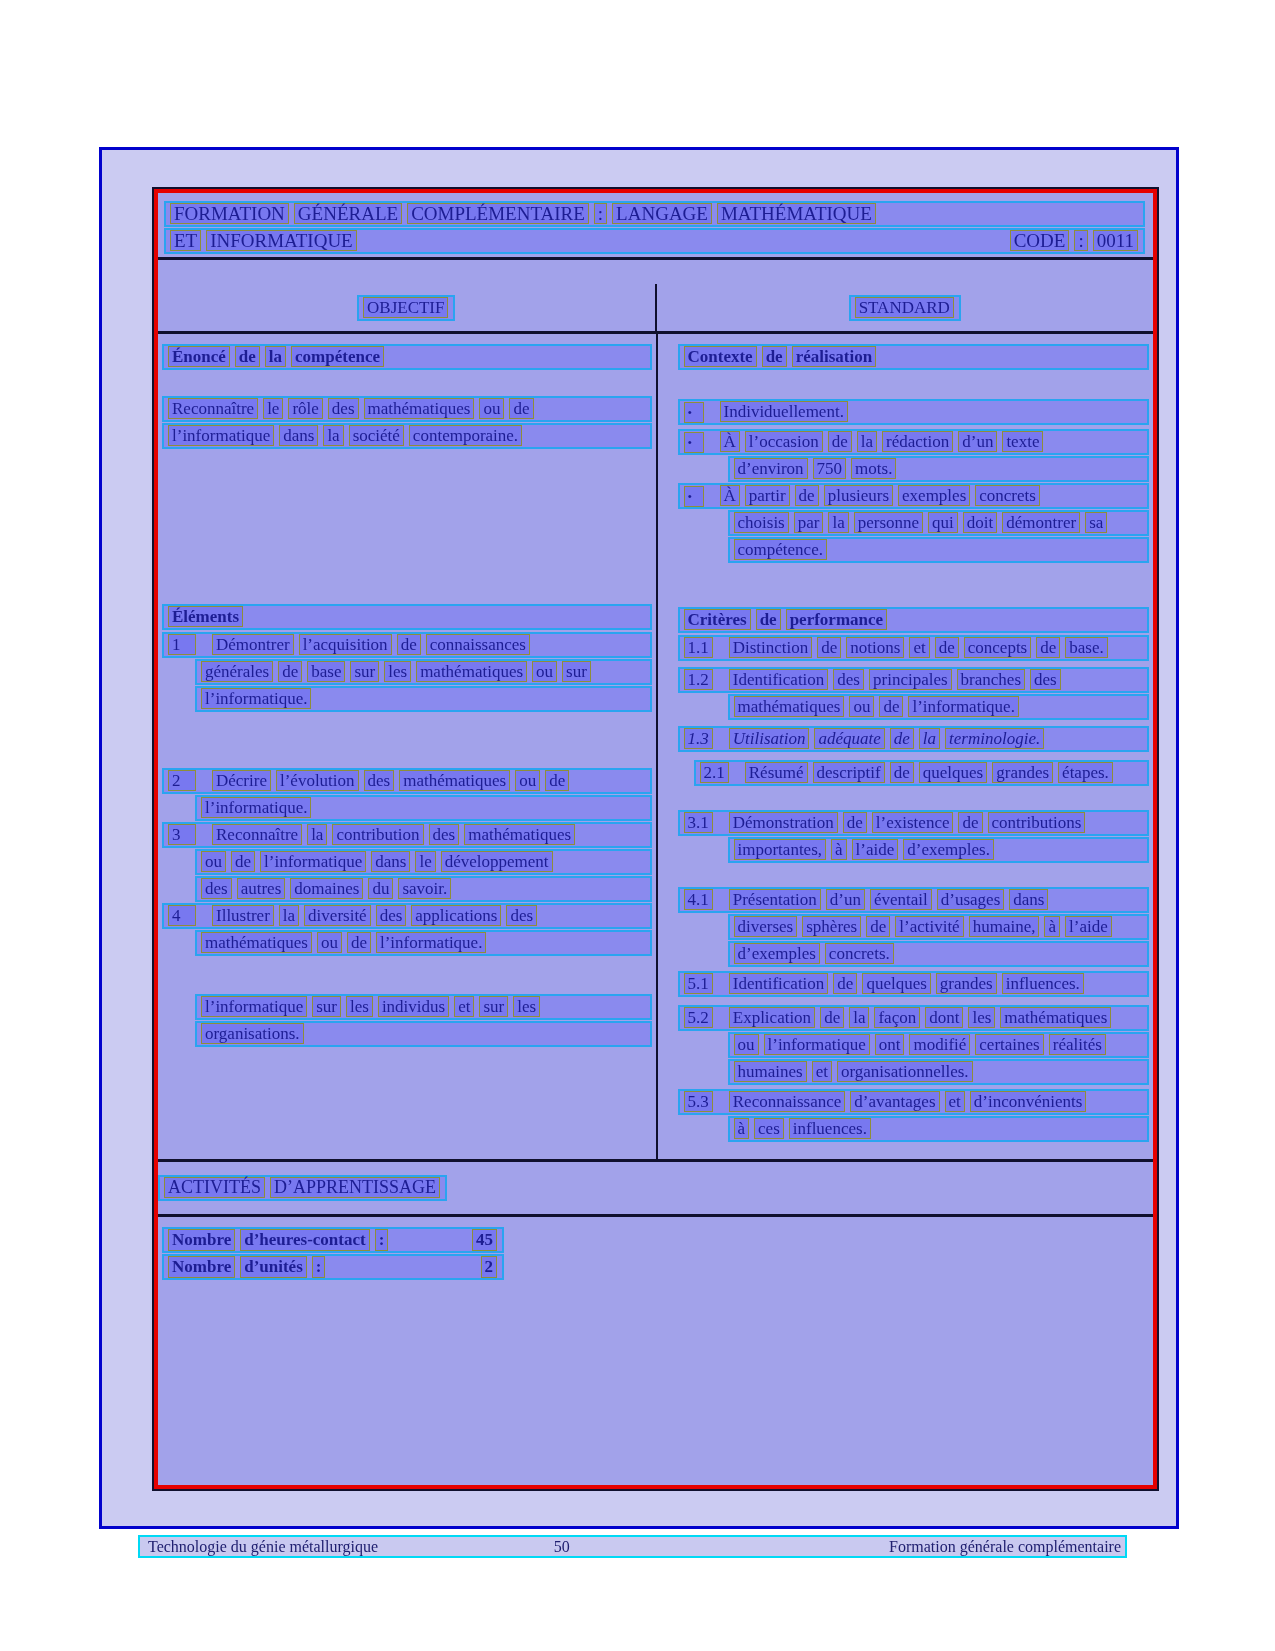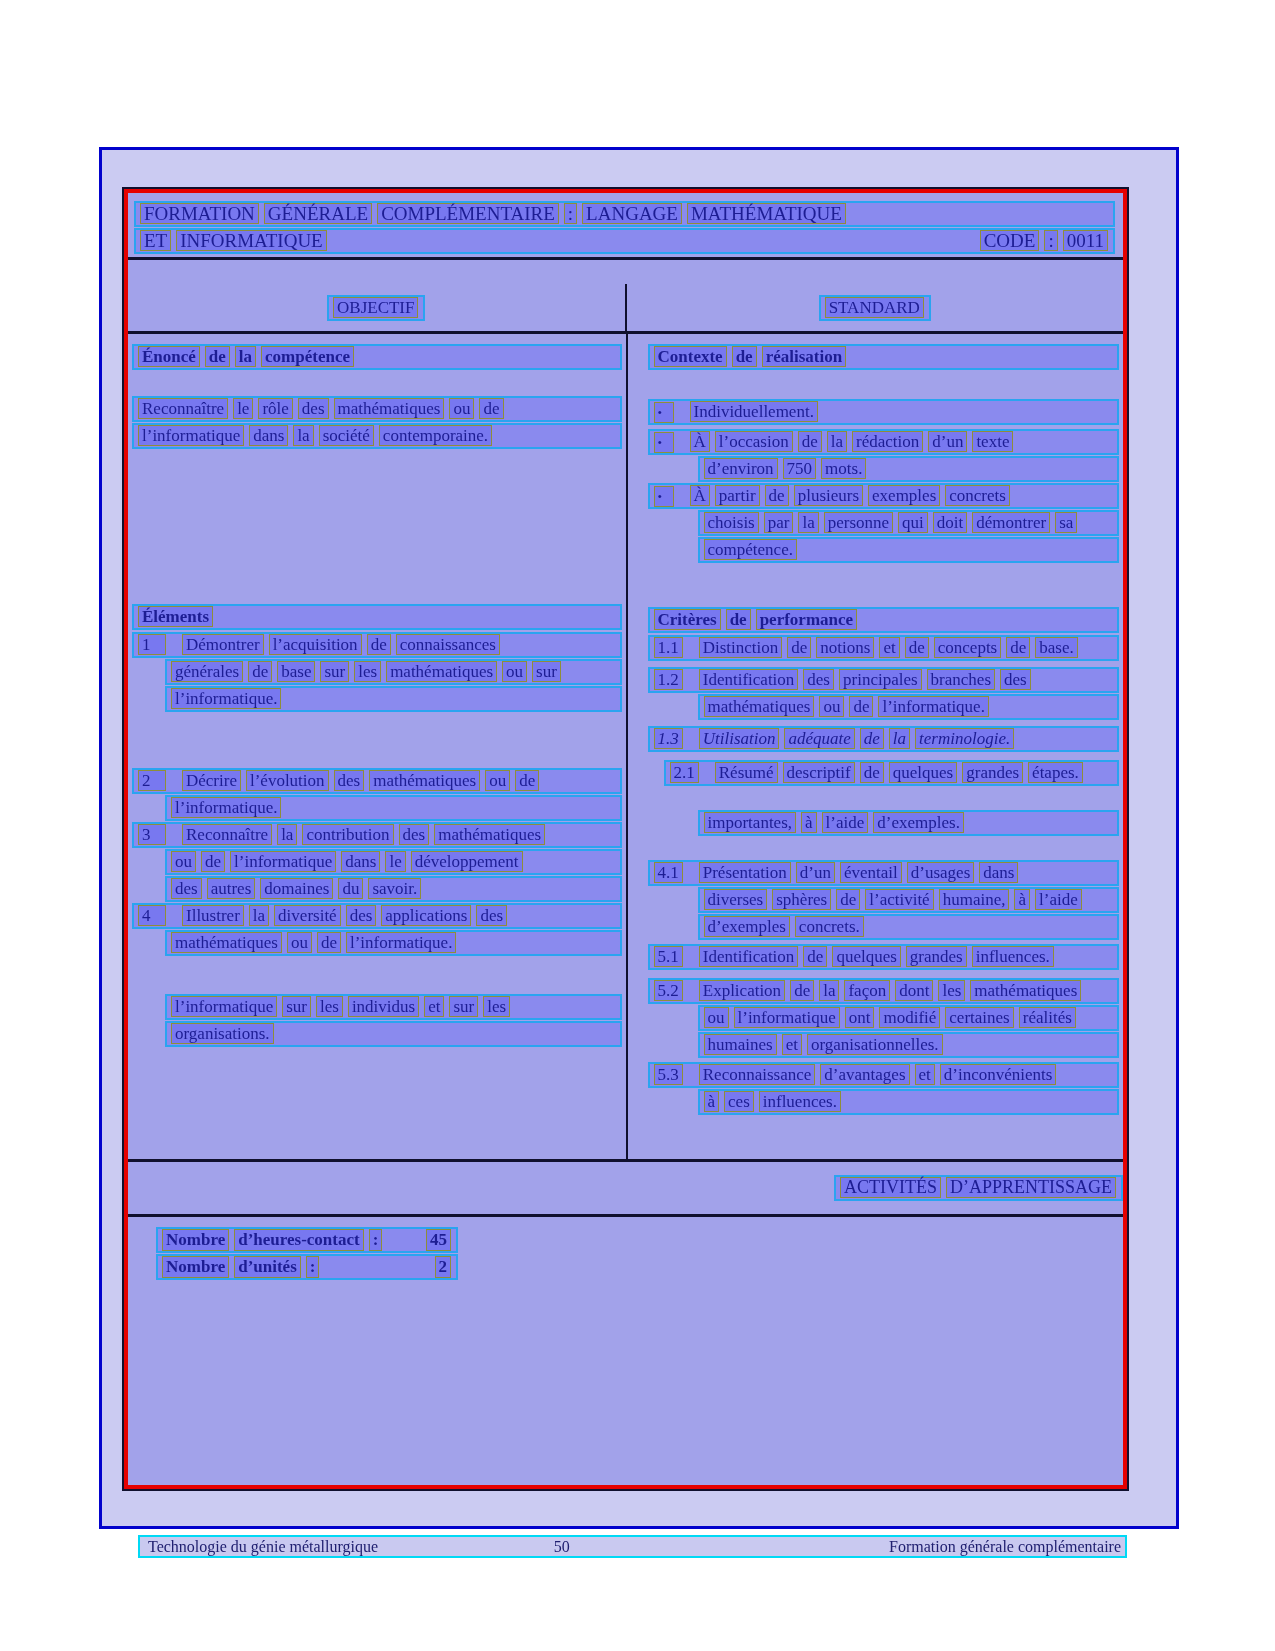--- a/index.html
+++ b/index.html
@@ -11,21 +11,21 @@
     color:#1d1d93;
   }
   .frame {
     position:absolute; left:99px; top:147px;
     width:1074px; height:1376px;
     border:3px solid #0202cc;
     background:#cbcbf2;
     box-sizing:content-box;
   }
   .doc-table {
-    position:absolute; left:20px; top:37px;
+    position:absolute; left:50px; top:37px;
     width:1003px; height:1300px;
     border:2px solid #10102e;
     background:#a2a2ea;
   }
   .red-inner {
     position:absolute; inset:0;
     border:4px solid #e60000;
     display:flex; flex-direction:column;
     overflow:hidden;
   }
@@ -68,26 +68,26 @@
   .row-colheads .cell.right { border-left:2px solid #10102e; }
   .row-main { display:flex; height:825px; }
   .col { width:50%; box-sizing:border-box; padding:4px 4px 0 4px; overflow:hidden; }
   .col.right { border-left:2px solid #10102e; padding-left:20px; }
   .item .cont { margin-left:33px; }
   .col.right .item .cont { margin-left:50px; }
   .row-banner {
     border-top:3px solid #10102e;
     border-bottom:3px solid #10102e;
     height:52px;
-    display:flex; align-items:center; justify-content:flex-end;
+    display:flex; align-items:center; justify-content:flex-start;
     text-align:center;
   }
   .banner-line { font-size:18px; }
   .row-last { flex:1; padding:10px 4px; }
-  .nombre { display:flex; width:302px;margin-left:24px; }
+  .nombre { display:flex; width:342px; }
   .nombre .val { margin-left:auto; }
   .nombre .lwrap { display:contents; } .mt6{margin-top:6px;} .mt26{margin-top:26px;}
   .mt44{margin-top:44px;} .mt155{margin-top:155px;}
   .footer-strip {
     position:absolute; left:138px; top:1535px;
     width:989px; height:23px;
     background:#c9c9f0;
     border:2px solid #00d9f5;
     box-sizing:border-box;
     display:flex; align-items:center;
@@ -180,20 +180,21 @@
                 <div class="line first"><span class="w num">1.2</span><span class="w">Identification</span><span class="w">des</span><span class="w">principales</span><span class="w">branches</span><span class="w">des</span></div>
                 <div class="line cont"><span class="w">mathématiques</span><span class="w">ou</span><span class="w">de</span><span class="w">l’informatique.</span></div>
               </div>
               <div class="item" style="margin-top: 6px; font-style: italic;">
                 <div class="line first"><span class="w num">1.3</span><span class="w">Utilisation</span><span class="w">adéquate</span><span class="w">de</span><span class="w">la</span><span class="w">terminologie.</span></div>
               </div>
               <div class="item" style="margin-top: 8px; margin-left: 16px;">
                 <div class="line first"><span class="w num">2.1</span><span class="w">Résumé</span><span class="w">descriptif</span><span class="w">de</span><span class="w">quelques</span><span class="w">grandes</span><span class="w">étapes.</span></div>
               </div>
               <div class="item" style="margin-top: 24px;">
+                <div class="line first"><span class="w num">3.1</span><span class="w">Démonstration</span><span class="w">de</span><span class="w">l’existence</span><span class="w">de</span><span class="w">contributions</span></div>
                 <div class="line cont"><span class="w">importantes,</span><span class="w">à</span><span class="w">l’aide</span><span class="w">d’exemples.</span></div>
               </div>
               <div class="item" style="margin-top: 24px;">
                 <div class="line first"><span class="w num">4.1</span><span class="w">Présentation</span><span class="w">d’un</span><span class="w">éventail</span><span class="w">d’usages</span><span class="w">dans</span></div>
                 <div class="line cont"><span class="w">diverses</span><span class="w">sphères</span><span class="w">de</span><span class="w">l’activité</span><span class="w">humaine,</span><span class="w">à</span><span class="w">l’aide</span></div>
                 <div class="line cont"><span class="w">d’exemples</span><span class="w">concrets.</span></div>
               </div>
               <div class="item" style="margin-top: 4px;">
                 <div class="line first"><span class="w num">5.1</span><span class="w">Identification</span><span class="w">de</span><span class="w">quelques</span><span class="w">grandes</span><span class="w">influences.</span></div>
               </div>

